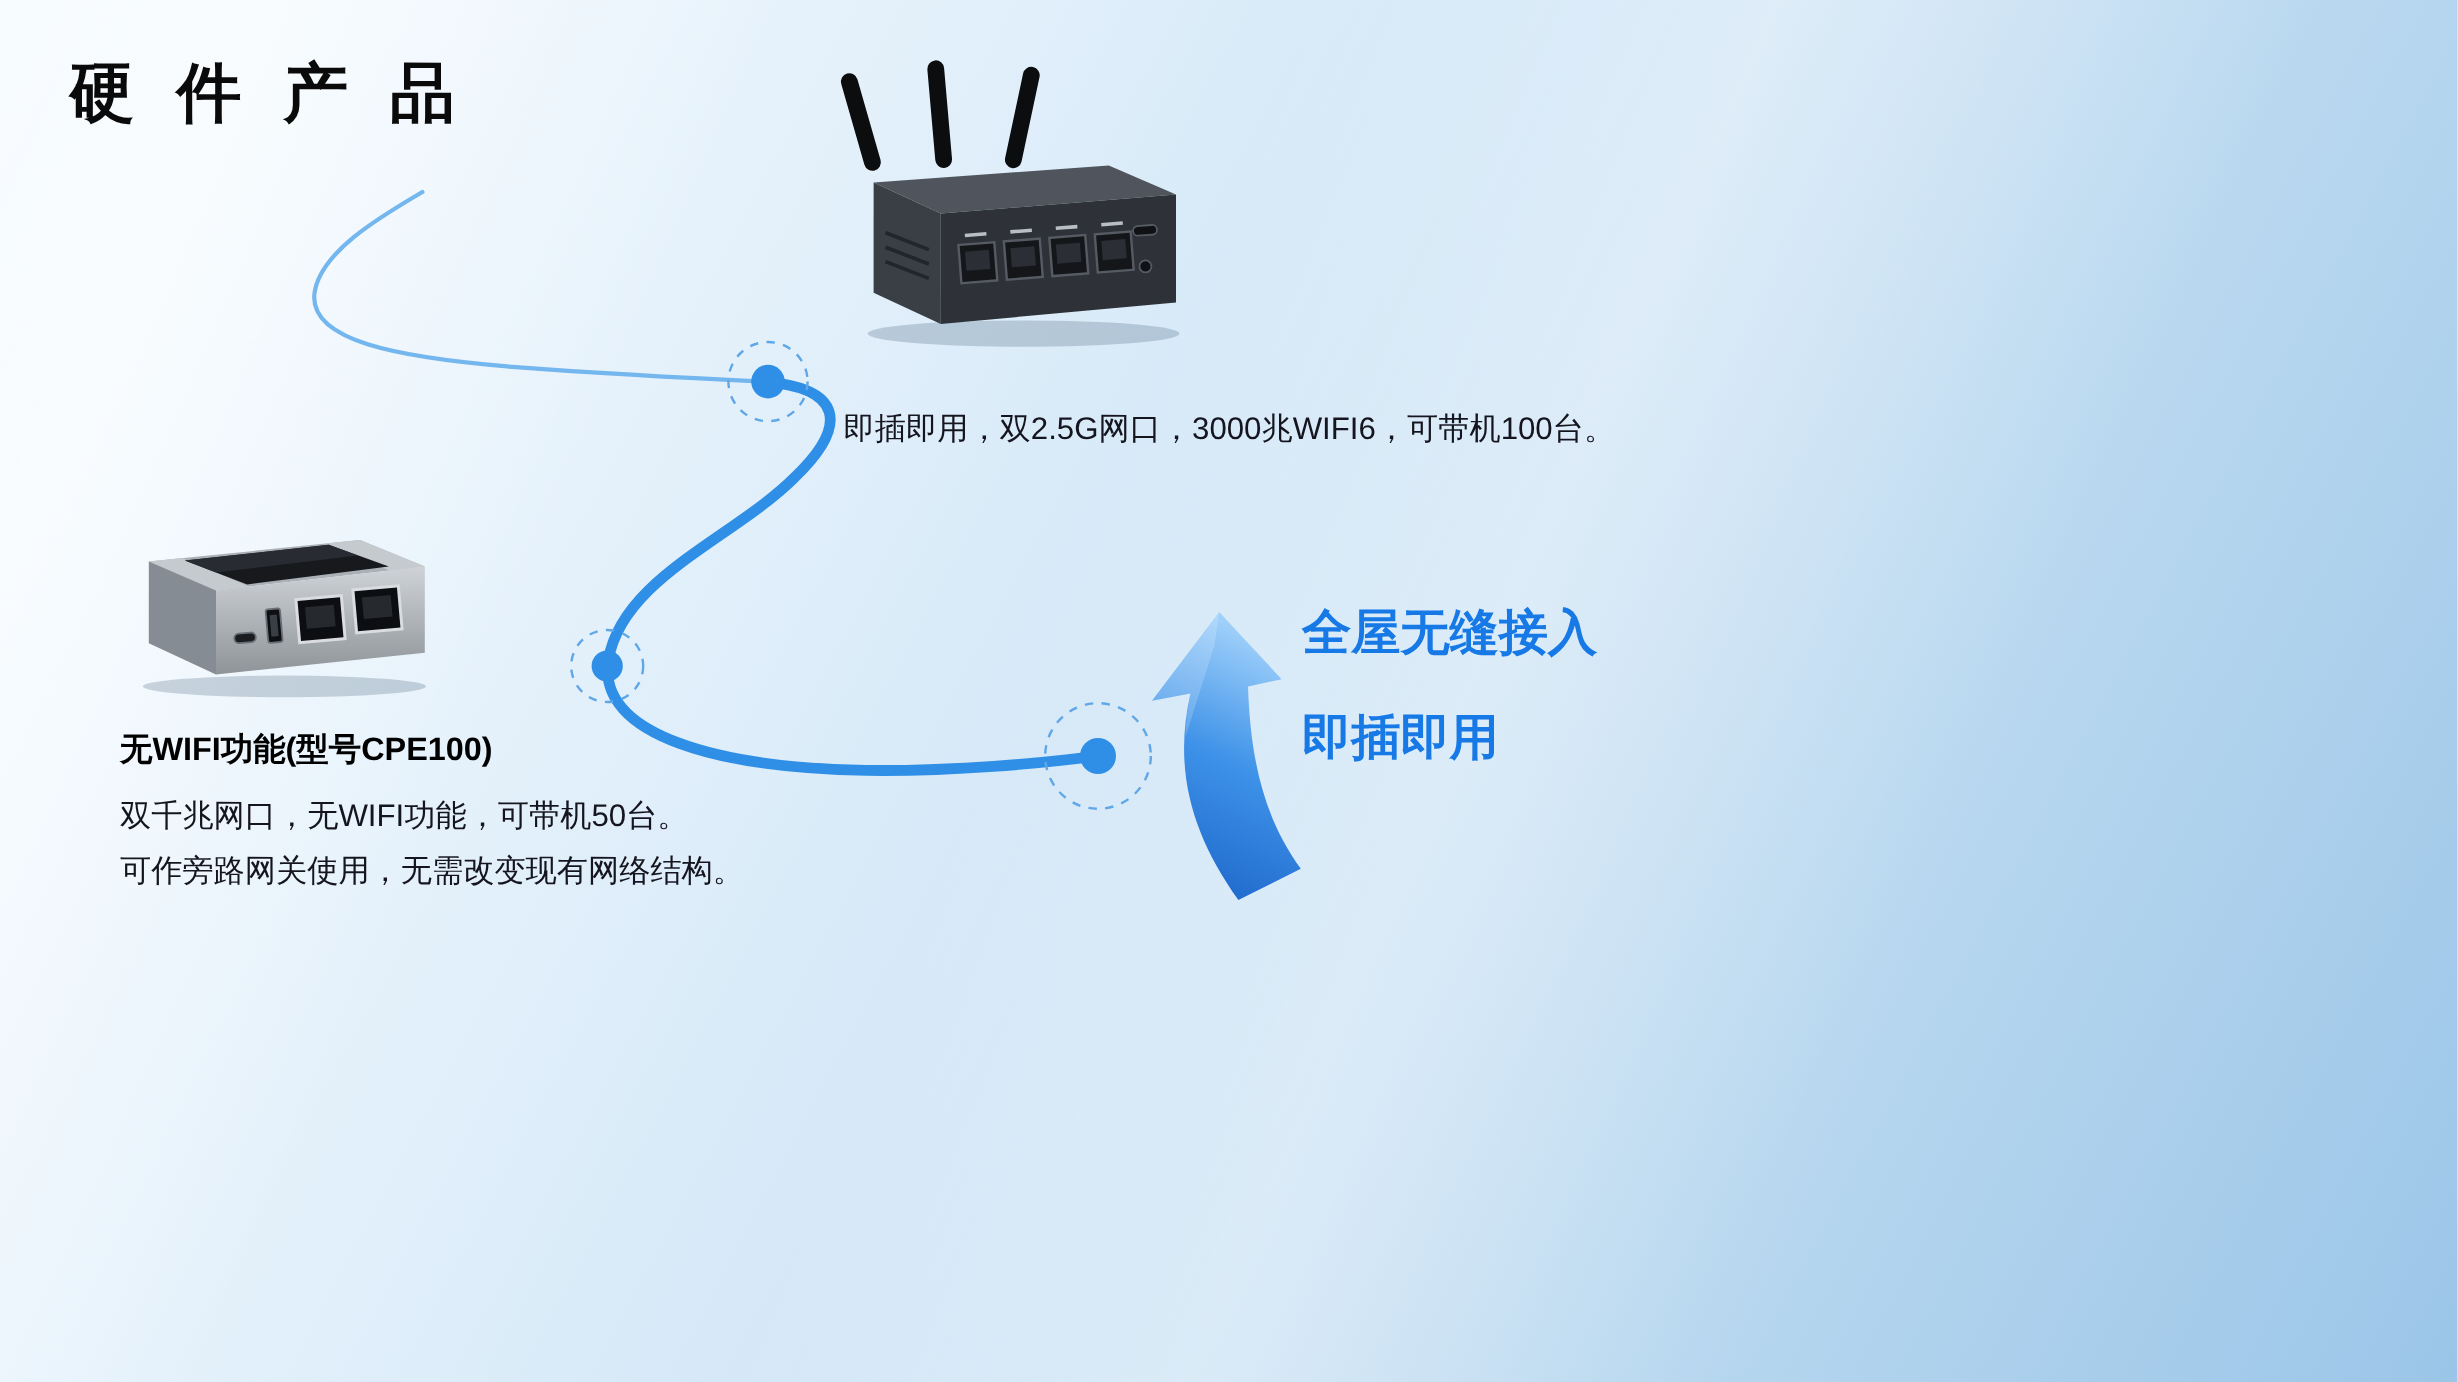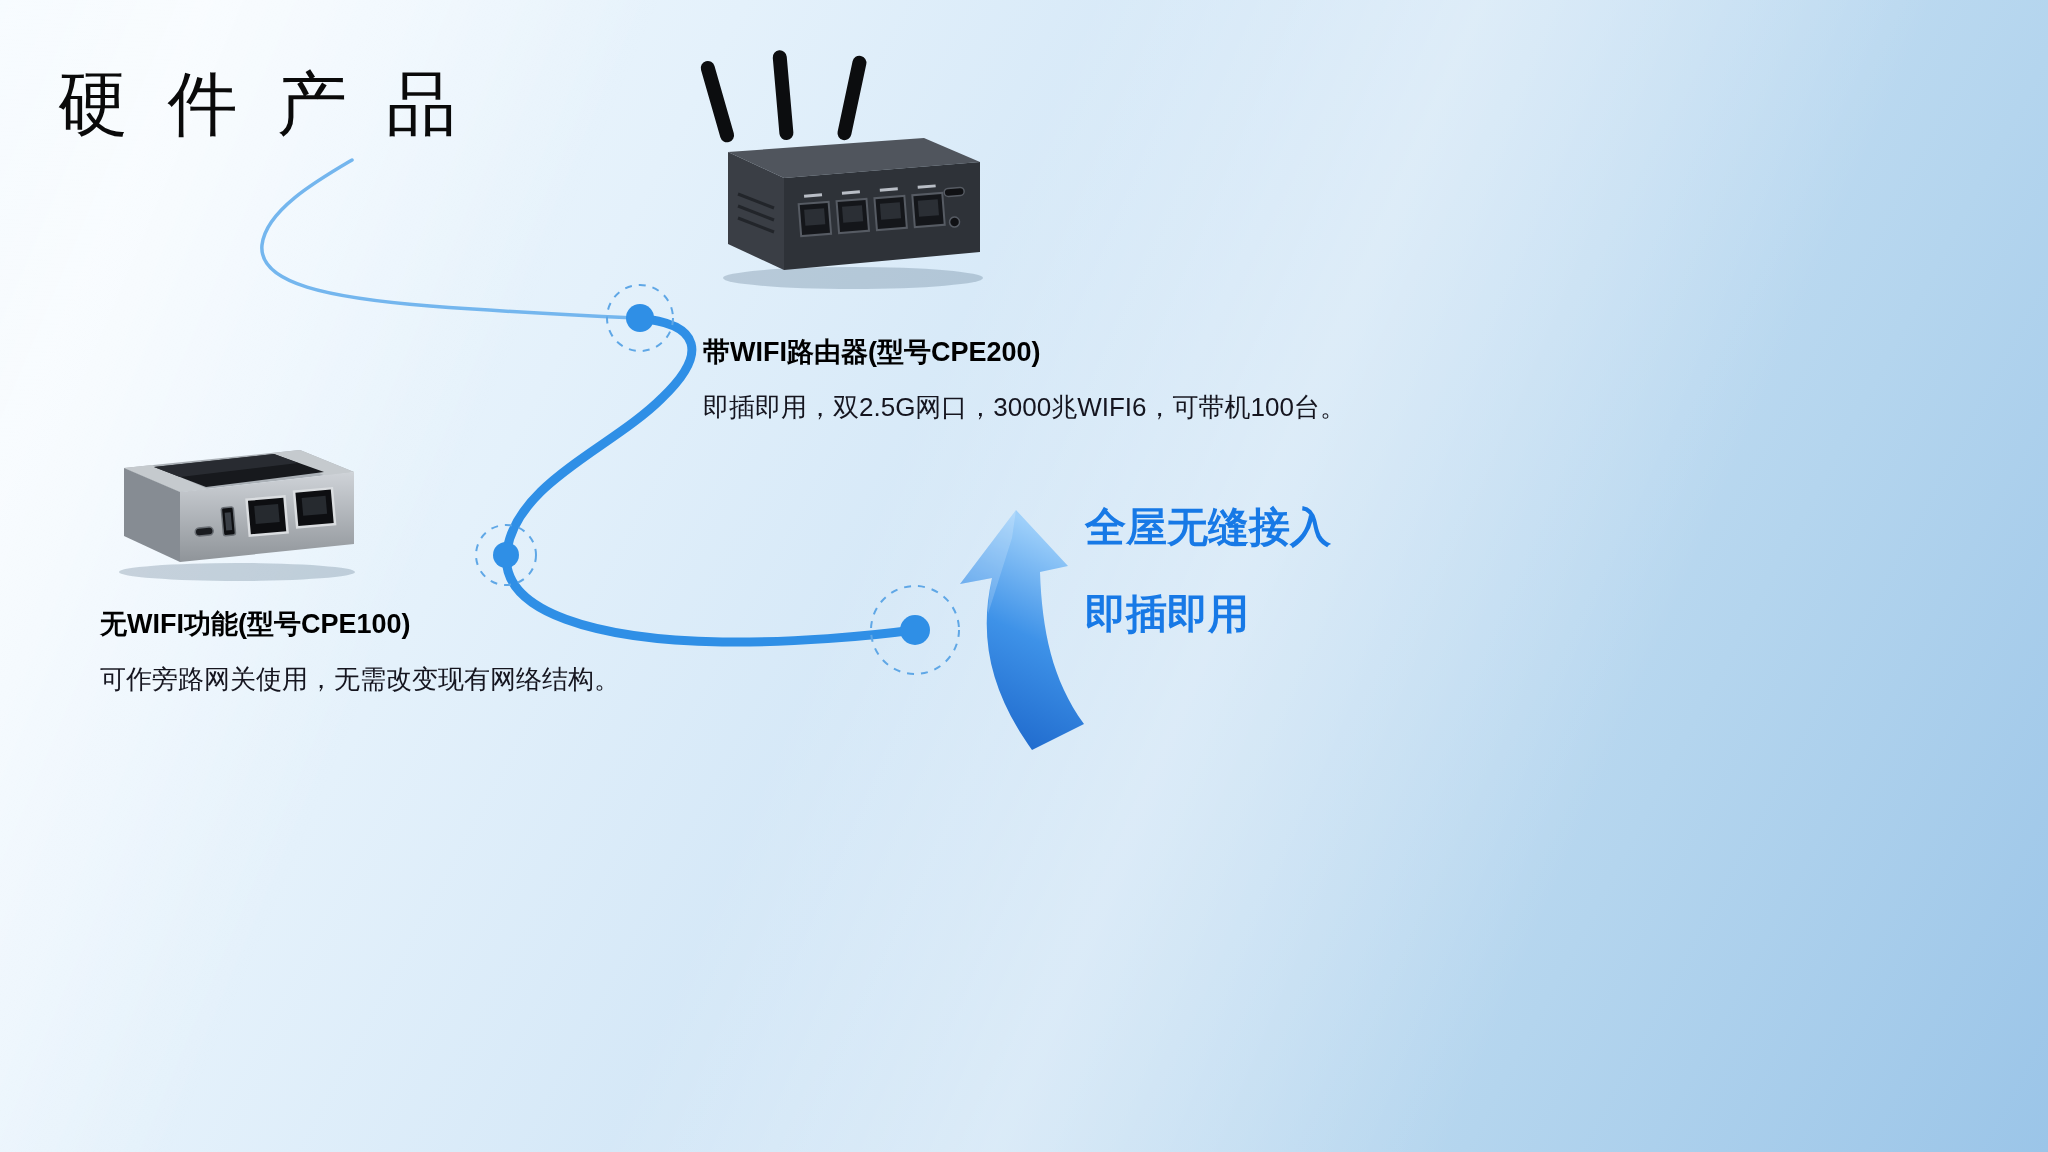--- a/index.html
+++ b/index.html
@@ -11,22 +11,22 @@
     background: linear-gradient(118deg,#f6fbff 0%,#e4f1fb 28%,#d0e5f6 52%,#b4d5ee 78%,#9bc5e8 100%);
   }
   .slide::before {
     content:""; position:absolute; inset:-10%; pointer-events:none;
     background:
       linear-gradient(113deg, rgba(255,255,255,0) 6%, rgba(255,255,255,0.55) 15%, rgba(255,255,255,0) 30%),
       linear-gradient(113deg, rgba(255,255,255,0) 44%, rgba(255,255,255,0.35) 57%, rgba(255,255,255,0) 72%);
   }
 
   .page-title {
-    position:absolute; left:58px; top:58px; z-index:5;
-    font-size:70px; font-weight:400; letter-spacing:10px; color:#0a0a0a;
+    position:absolute; left:58px; top:42px; z-index:5;
+    font-size:54px; font-weight:700; letter-spacing:10px; color:#0a0a0a;
   }
 
   .connector { position:absolute; left:0; top:0; width:2048px; height:1152px; z-index:1; }
 
   .device { position:absolute; z-index:2; }
   .device-cpe200 { left:688px; top:48px; width:310px; height:245px; }
   .device-cpe100 { left:102px; top:410px; width:270px; height:175px; }
 
   .info { position:absolute; z-index:4; }
   .info-heading { font-size:27px; font-weight:800; color:#000; margin-bottom:14px; }
@@ -132,26 +132,26 @@
         </g>
         <g fill="#262a2f">
           <rect x="153" y="95" width="24" height="18"></rect>
           <rect x="201" y="91" width="24" height="18"></rect>
         </g>
       </g>
     </svg>
   </div>
 
   <div class="info info-cpe200">
-    <div class="info-heading">带WIFI路由器(型号CPE200)</div>
     <div class="info-line">即插即用，双2.5G网口，3000兆WIFI6，可带机100台。</div>
   </div>
 
   <div class="info info-cpe100">
     <div class="info-heading">无WIFI功能(型号CPE100)</div>
+    <div class="info-line">双千兆网口，无WIFI功能，可带机50台。</div>
     <div class="info-line">可作旁路网关使用，无需改变现有网络结构。</div>
   </div>
 
   <div class="arrow-wrap">
     <svg viewBox="0 0 160 262" width="160" height="262" aria-hidden="true">
       <defs>
         <linearGradient id="arrowGrad" x1="0.1" y1="1" x2="0.35" y2="0">
           <stop offset="0" stop-color="#1a63c8"></stop>
           <stop offset="0.55" stop-color="#3e92e8"></stop>
           <stop offset="1" stop-color="#9fd0fa"></stop>

